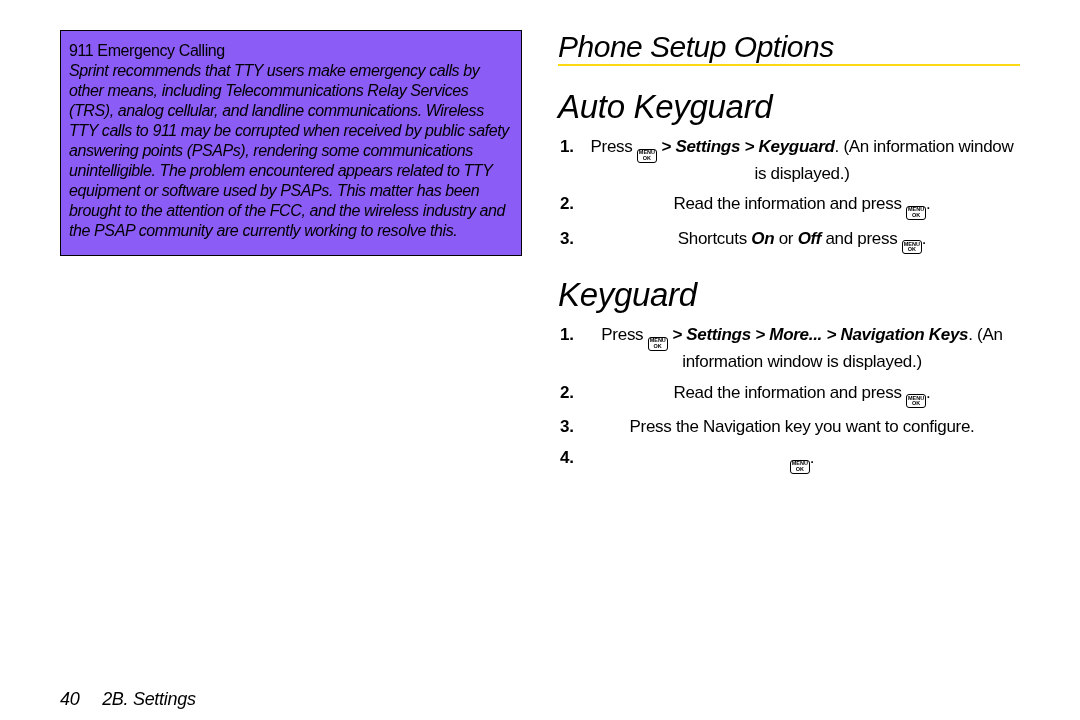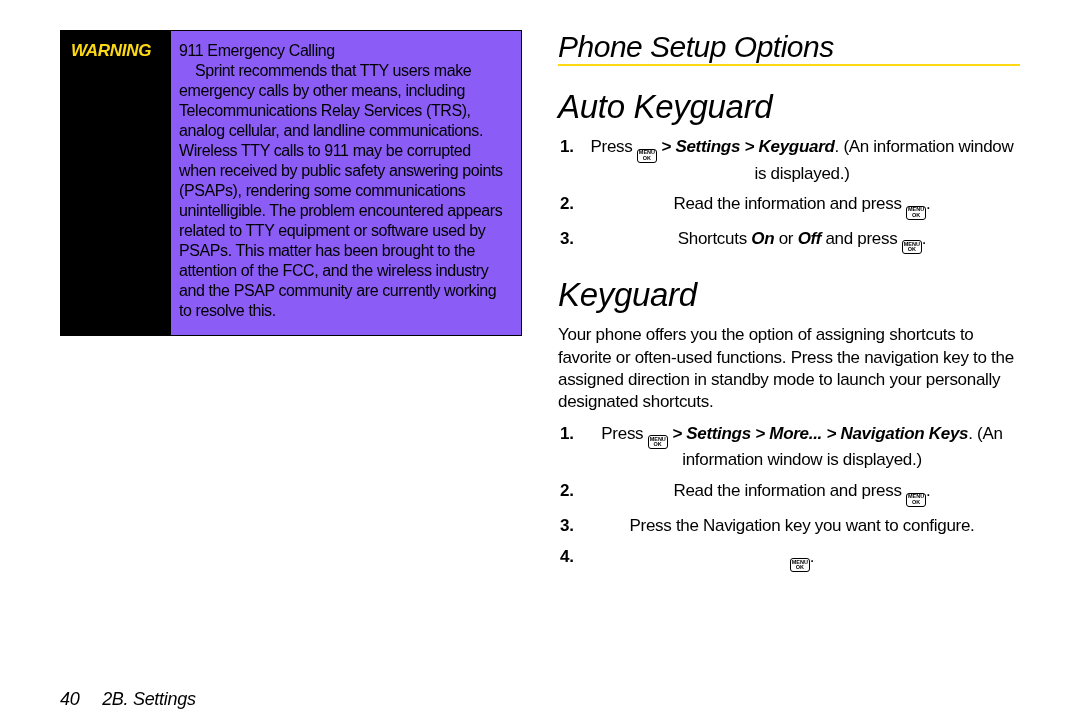--- a/index.html
+++ b/index.html
@@ -37,21 +37,21 @@
     font-size: 17px;
     letter-spacing: -0.3px;
   }
   .warning-body-cell {
     background: #8b5cf6;
     padding: 10px 10px 14px 8px;
     font-size: 16px;
     line-height: 1.25;
   }
   .warning-title { font-weight: normal; letter-spacing: -0.4px; }
-  .warning-text { letter-spacing: -0.4px; margin-left: 16px; }
+  .warning-text { font-style: italic; letter-spacing: -0.4px; }
 
   
   .section-h1 {
     font-style: italic;
     font-weight: normal;
     font-size: 30px;
     letter-spacing: -0.5px;
     border-bottom: 2px solid #fdd914;
     margin-bottom: 18px;
   }
@@ -124,23 +124,20 @@
   .footer .pn { font-weight: normal; margin-right: 18px; }
 </style>
 </head>
 <body>
 
 <div class="page">
   <div class="cols">
 
     <div class="col col-left">
       <div class="warning-box">
-        <div class="warning-label-cell">
-          <span class="warning-label">WARNING</span>
-        </div>
         <div class="warning-body-cell">
           <span class="warning-title">911 Emergency Calling</span><br>
           <span class="warning-text">Sprint recommends that TTY users make emergency calls by other means, including Telecommunications Relay Services (TRS), analog cellular, and landline communications. Wireless TTY calls to 911 may be corrupted when received by public safety answering points (PSAPs), rendering some communications unintelligible. The problem encountered appears related to TTY equipment or software used by PSAPs. This matter has been brought to the attention of the FCC, and the wireless industry and the PSAP community are currently working to resolve this.</span>
         </div>
       </div>
     </div>
 
     <div class="col col-right">
       <h1 class="section-h1">Phone Setup Options</h1>
 
@@ -160,21 +157,20 @@
         </li>
         <li>
           <span>Shortcuts </span><span class="ital bold" style="font-weight:bold">On</span><span> or </span><span class="ital bold" style="font-weight:bold">Off</span><span> and press </span><span class="key">
               <span>MENU</span>
               <span>OK</span>
             </span><span>.</span>
         </li>
       </ol>
 
       <h2 class="section-h2">Keyguard</h2>
-      <p class="para">Your phone offers you the option of assigning shortcuts to favorite or often-used functions. Press the navigation key to the assigned direction in standby mode to launch your personally designated shortcuts.</p>
       <ol class="steps">
         <li>
           <span>Press </span><span class="key">
               <span>MENU</span>
               <span>OK</span>
             </span><span class="ital" style="font-weight:bold"> &gt; Settings &gt; More... &gt; Navigation Keys</span><span>. (An information window is displayed.)</span>
         </li>
         <li>
           <span>Read the information and press </span><span class="key">
               <span>MENU</span>

